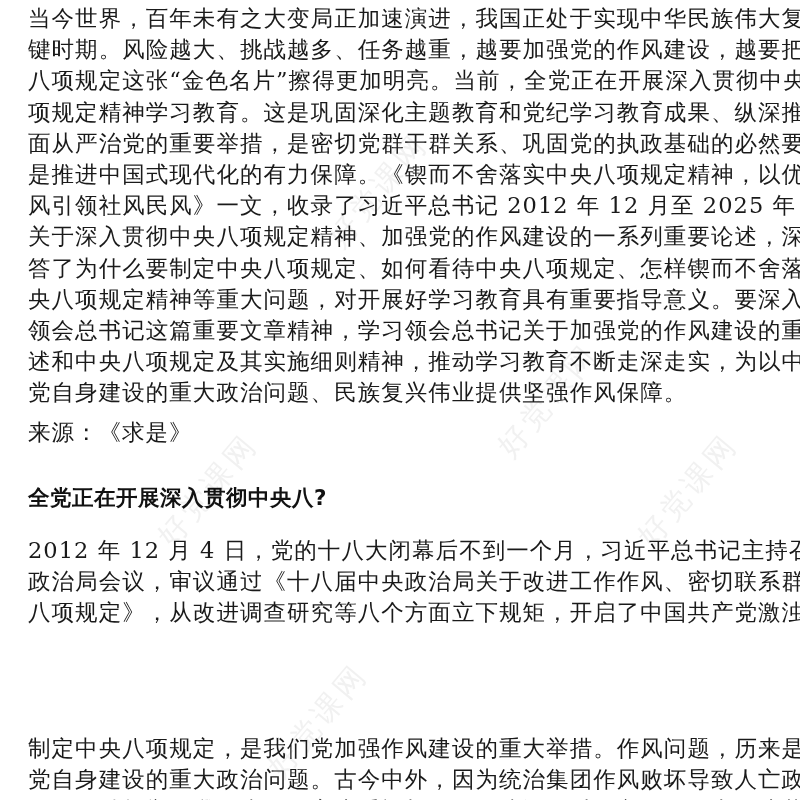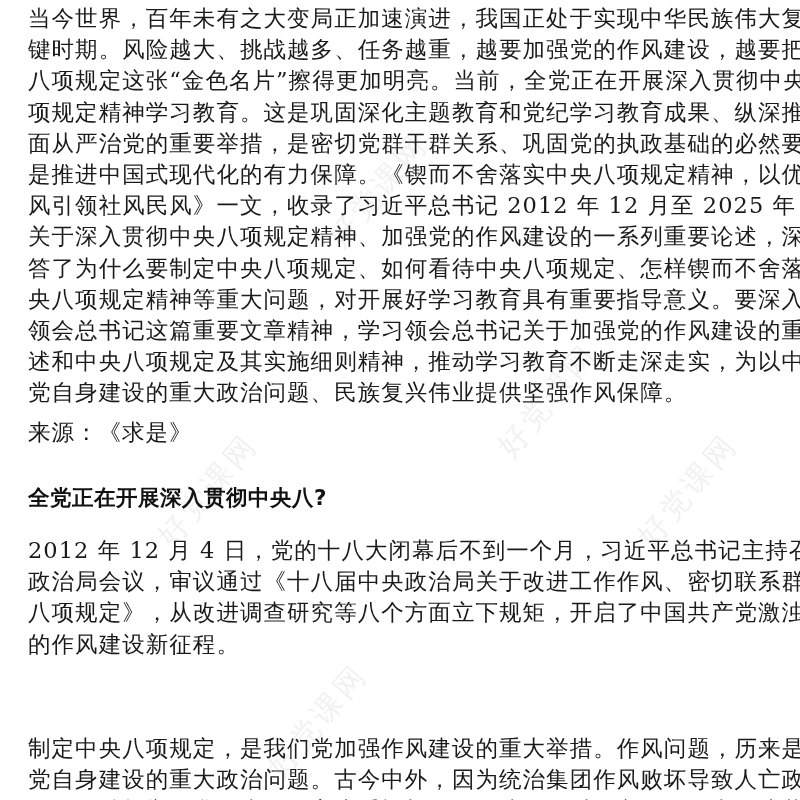--- a/index.html
+++ b/index.html
@@ -108,21 +108,20 @@
 
   <div class="source">来源：《求是》</div>
 
   <div class="heading">全党正在开展深入贯彻中央八?</div>
 
   <div class="block block-2">
     <p class="para">
       <span class="line">2012 年 12 月 4 日，党的十八大闭幕后不到一个月，习近平总书记主持召开中央</span>
       <span class="line">政治局会议，审议通过《十八届中央政治局关于改进工作作风、密切联系群众的</span>
       <span class="line">八项规定》，从改进调查研究等八个方面立下规矩，开启了中国共产党激浊扬清</span>
-      <span class="line last">的作风建设新征程。</span>
     </p>
   </div>
 
   <div class="block block-3">
     <p class="para">
       <span class="line">制定中央八项规定，是我们党加强作风建设的重大举措。作风问题，历来是执政</span>
       <span class="line">党自身建设的重大政治问题。古今中外，因为统治集团作风败坏导致人亡政息的</span>
       <span class="line">例子不胜枚举。我们党始终高度重视加强作风建设，以优良作风有力保障革命</span>
     </p>
   </div>

